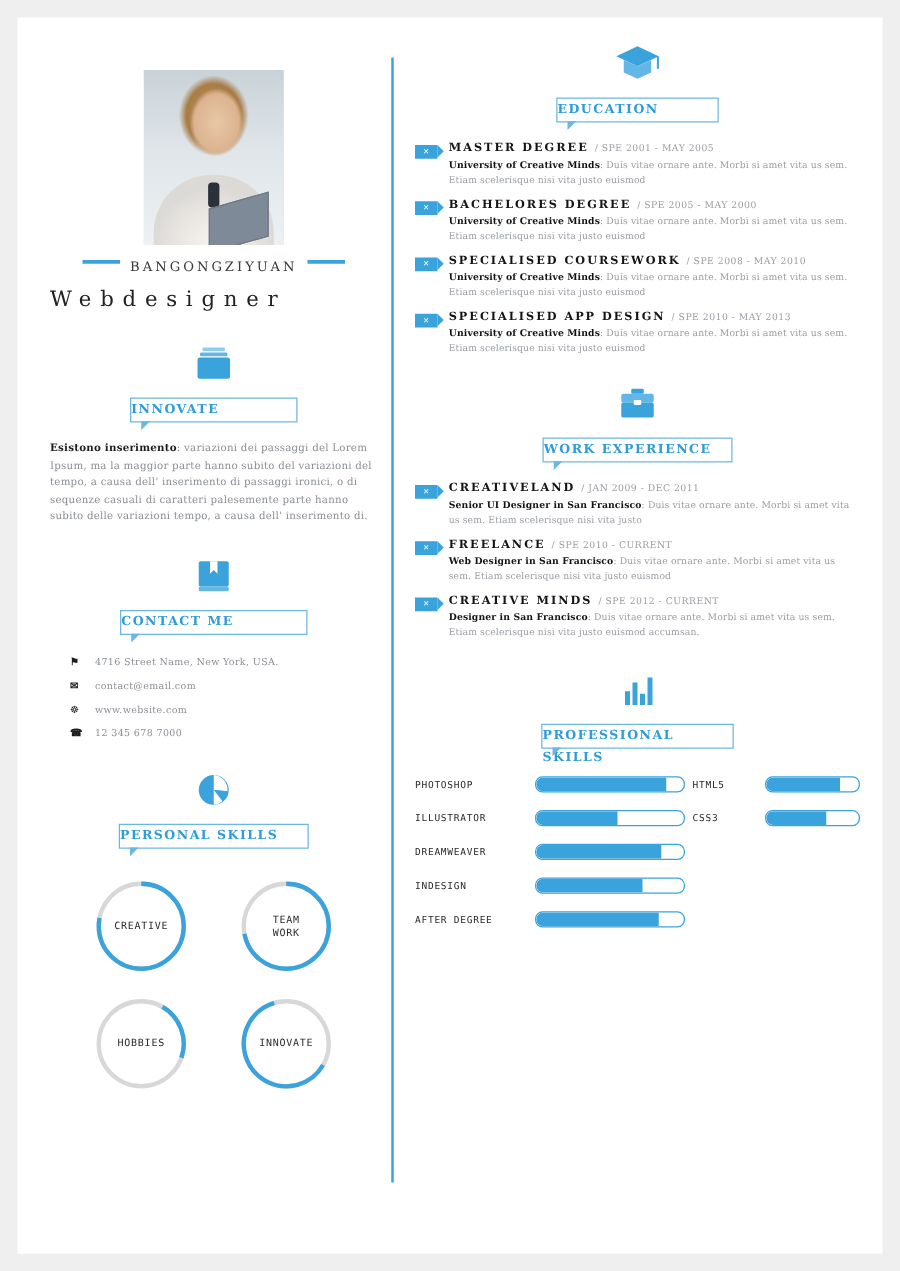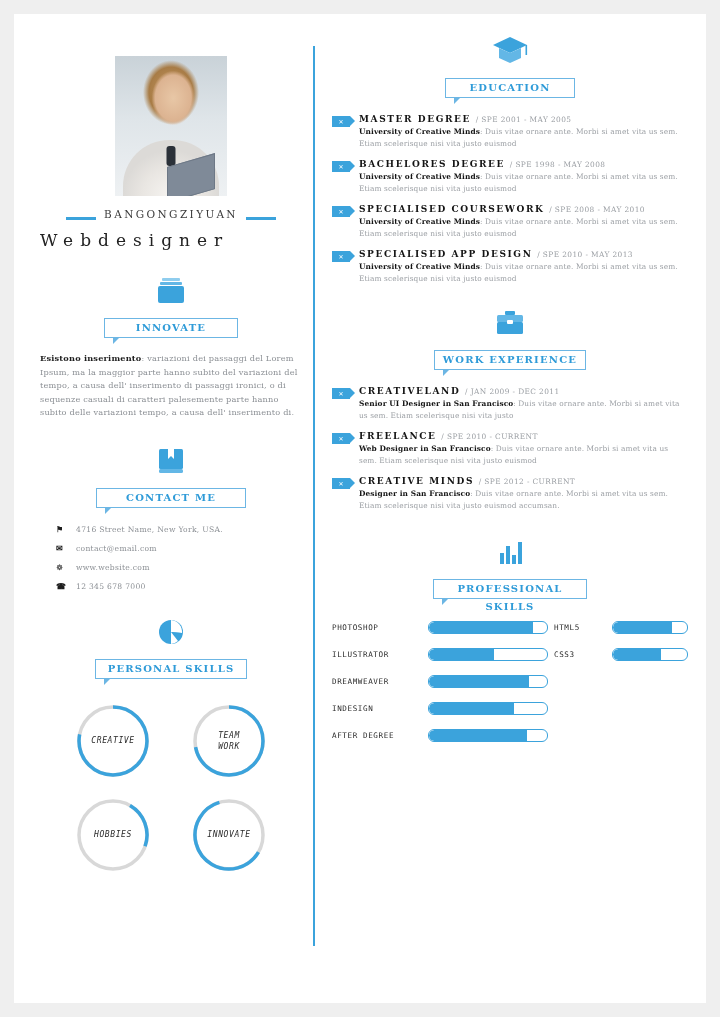--- a/index.html
+++ b/index.html
@@ -21,21 +21,21 @@
     height: 989px;
     background: #ffffff;
   }
 
   
   .banner {
     position: relative;
     border: 1px solid #6cb6e4;
     height: 18px;
     line-height: 18px;
-    text-align: center;
+    text-align: left;
     font-family: "DejaVu Serif", serif;
     font-weight: bold;
     font-size: 10px;
     letter-spacing: 1.2px;
     color: #2f9bd8;
     background: #ffffff;
   }
   .banner::after {
     content: "";
     position: absolute;
@@ -102,21 +102,21 @@
     width: 46px;
     height: 34px;
     background: #7f8a98;
     transform: skewY(-16deg);
     border: 1px solid #6d7886;
   }
 
   .name-row {
     margin-top: 12px;
     display: flex;
-    align-items: flex-end;
+    align-items: flex-start;
     justify-content: center;
     gap: 8px;
   }
   .name-dash {
     width: 30px;
     height: 3px;
     background: #3ba3dc;
   }
   .name-text {
     font-family: "DejaVu Serif", serif;
@@ -173,21 +173,20 @@
     font-size: 8px;
     font-weight: bold;
   }
 
   .circles {
     margin-top: 22px;
     display: grid;
     grid-template-columns: 96px 96px;
     gap: 14px 20px;
     justify-content: center;
-    font-style: italic;
   }
   .ring {
     position: relative;
     width: 80px;
     height: 80px;
     margin: 0 auto;
   }
   .ring svg { display: block; }
   .ring-label {
     position: absolute;
@@ -452,21 +451,21 @@
               <span class="entry-date">/ SPE 2001 - MAY 2005</span>
             </div>
             <div class="entry-sub"><b>University of Creative Minds</b><span>: Duis vitae ornare ante. Morbi si amet vita us sem. Etiam scelerisque nisi vita justo euismod</span></div>
           </div>
         </div>
         <div class="entry">
           <span class="tag">✕</span>
           <div class="entry-body">
             <div class="entry-head">
               <span>BACHELORES DEGREE</span>
-              <span class="entry-date">/ SPE 1998 - MAY 2008</span>
+              <span class="entry-date">/ SPE 2005 - MAY 2000</span>
             </div>
             <div class="entry-sub"><b>University of Creative Minds</b><span>: Duis vitae ornare ante. Morbi si amet vita us sem. Etiam scelerisque nisi vita justo euismod</span></div>
           </div>
         </div>
         <div class="entry">
           <span class="tag">✕</span>
           <div class="entry-body">
             <div class="entry-head">
               <span>SPECIALISED COURSEWORK</span>
               <span class="entry-date">/ SPE 2008 - MAY 2010</span>

